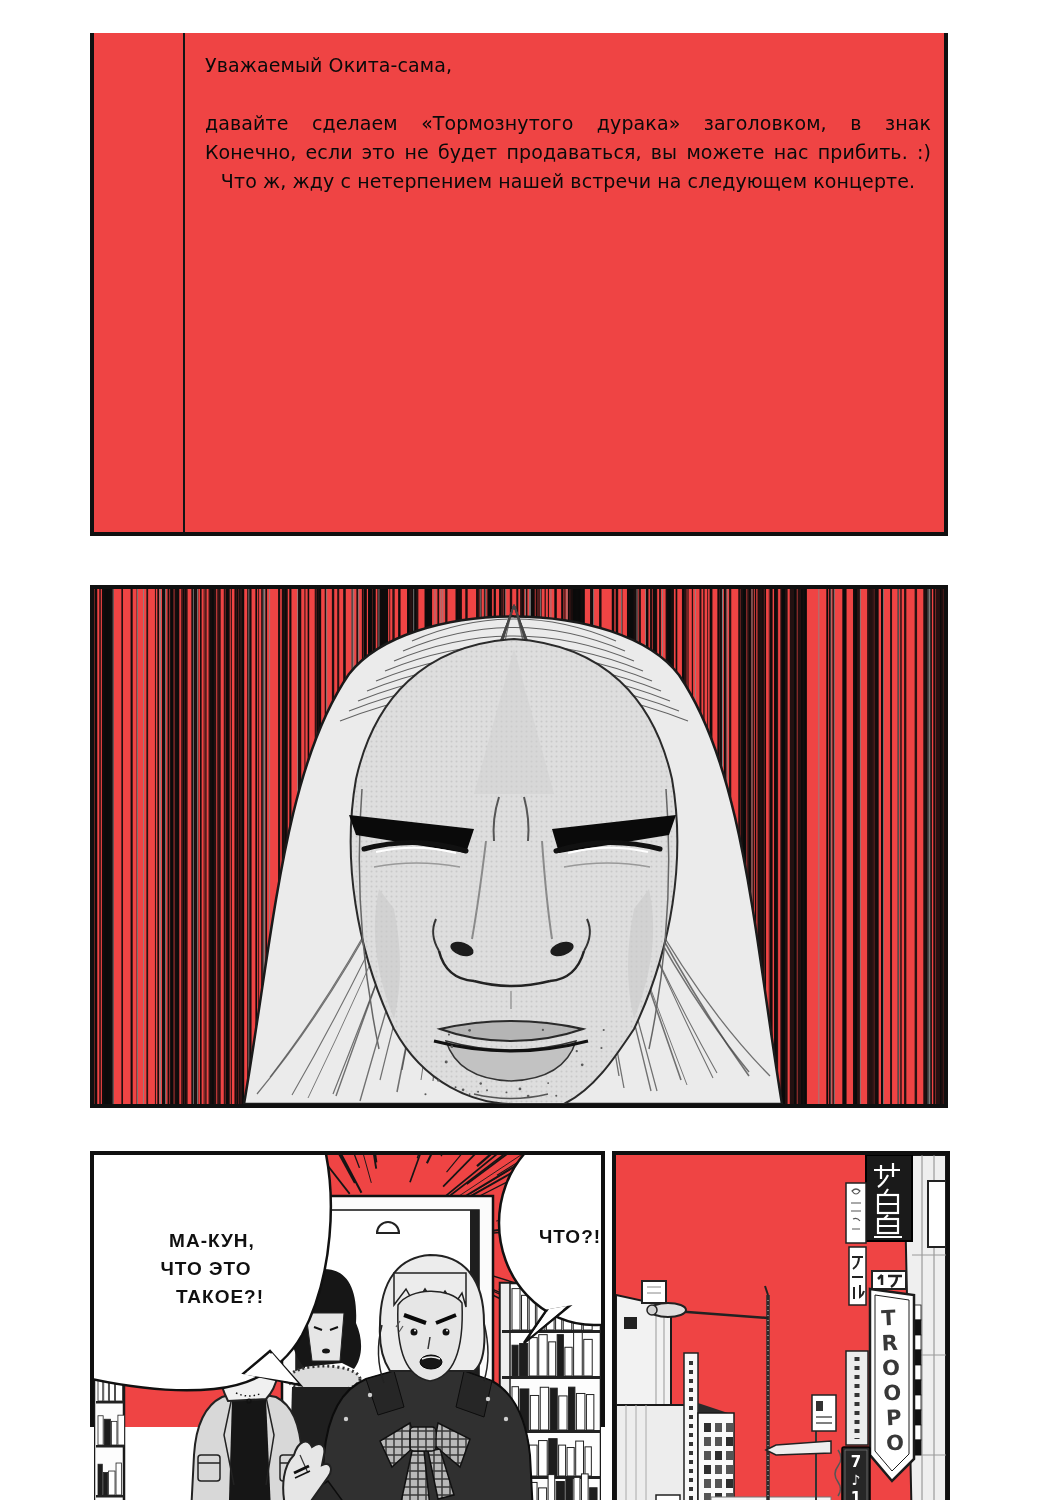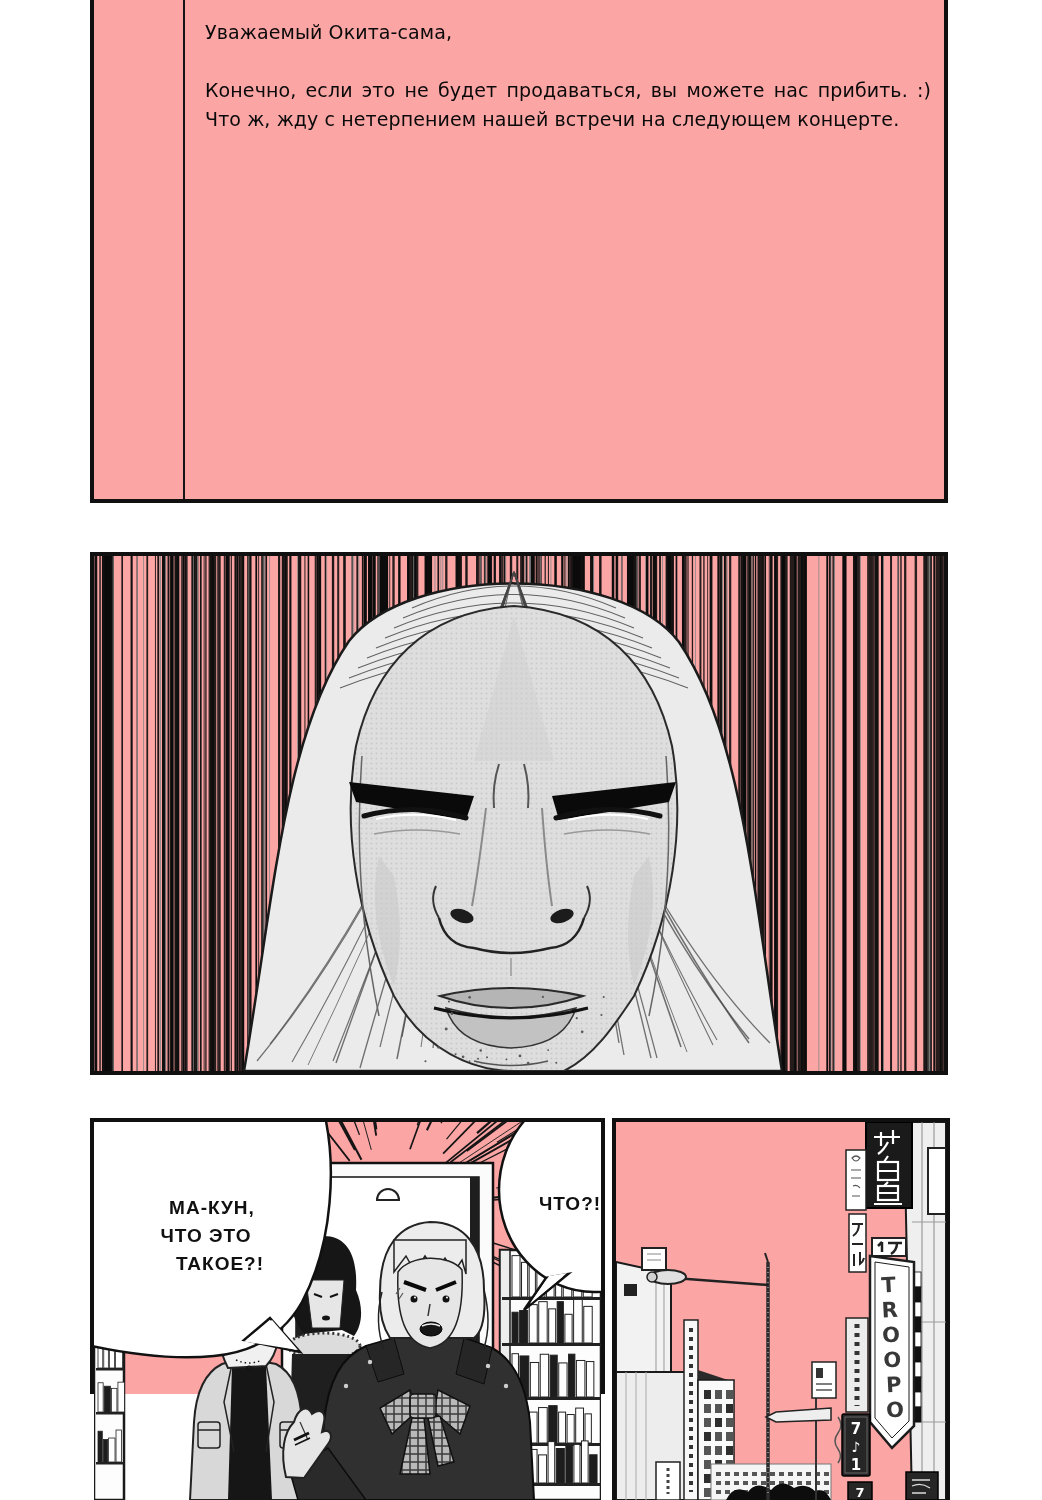--- a/index.html
+++ b/index.html
@@ -1,42 +1,43 @@
 <!DOCTYPE html>
 <html><head>
 <meta charset="utf-8">
 <style>
   html,body{margin:0;padding:0;background:#ffffff;}
   .page{position:relative;width:1042px;height:1500px;background:#fff;overflow:hidden;
         font-family:"DejaVu Sans",sans-serif;color:#0a0a0a;}
-  .panel{position:absolute;box-sizing:border-box;border:4px solid #101010;background:#fca5a5;}
+  .panel{position:absolute;box-sizing:border-box;border:4px solid #101010;background:#ef4444;margin-top:33px;}
   #panel-letter{left:90px;top:0;width:858px;height:503px;border-top:none;}
   #letter-rule{position:absolute;left:89px;top:0;bottom:0;width:2px;background:#141414;}
   .letter-text{position:absolute;left:111px;top:18px;width:726px;
                font-size:19px;line-height:29px;letter-spacing:.1px;}
   .sal{margin:0 0 29px 0;}
-  .ln{white-space:nowrap;}
+  .ln{white-space:nowrap;text-align:center;}
   .ln.just{white-space:normal;text-align:justify;text-align-last:justify;}
   .sig{margin-top:29px;font-weight:bold;}
   #panel-face{left:90px;top:552px;width:858px;height:523px;}
   #panel-room{left:90px;top:1118px;width:515px;height:276px;border-bottom:none;}
   #panel-city{left:612px;top:1118px;width:338px;height:382px;border-bottom:none;}
   svg{display:block;overflow:hidden;}
   .bubble-txt{font-family:"Liberation Sans",sans-serif;font-weight:bold;fill:#101010;}
   .sign-txt{font-family:"DejaVu Sans",sans-serif;font-weight:bold;}
 </style>
 </head>
 <body>
 
 <div class="page">
 
   <section class="panel" id="panel-letter">
     <div id="letter-rule"></div>
     <div class="letter-text">
       <div class="sal">Уважаемый Окита-сама,</div>
+      <div class="ln just">давайте  сделаем  «Тормознутого  дурака»  заголовком,  в  знак</div>
       <div class="ln just">Конечно,  если  это не будет  продаваться, вы можете нас прибить. :)</div>
       <div class="ln">Что ж, жду с нетерпением нашей встречи на следующем концерте.</div>
     </div>
   </section>
 
   <section class="panel" id="panel-face">
     <svg id="svg-face" width="850" height="515" viewBox="0 0 850 515">
       <defs>
         <pattern id="ht" width="5" height="5" patternUnits="userSpaceOnUse">
           <rect width="5" height="5" fill="#dedede"></rect>

